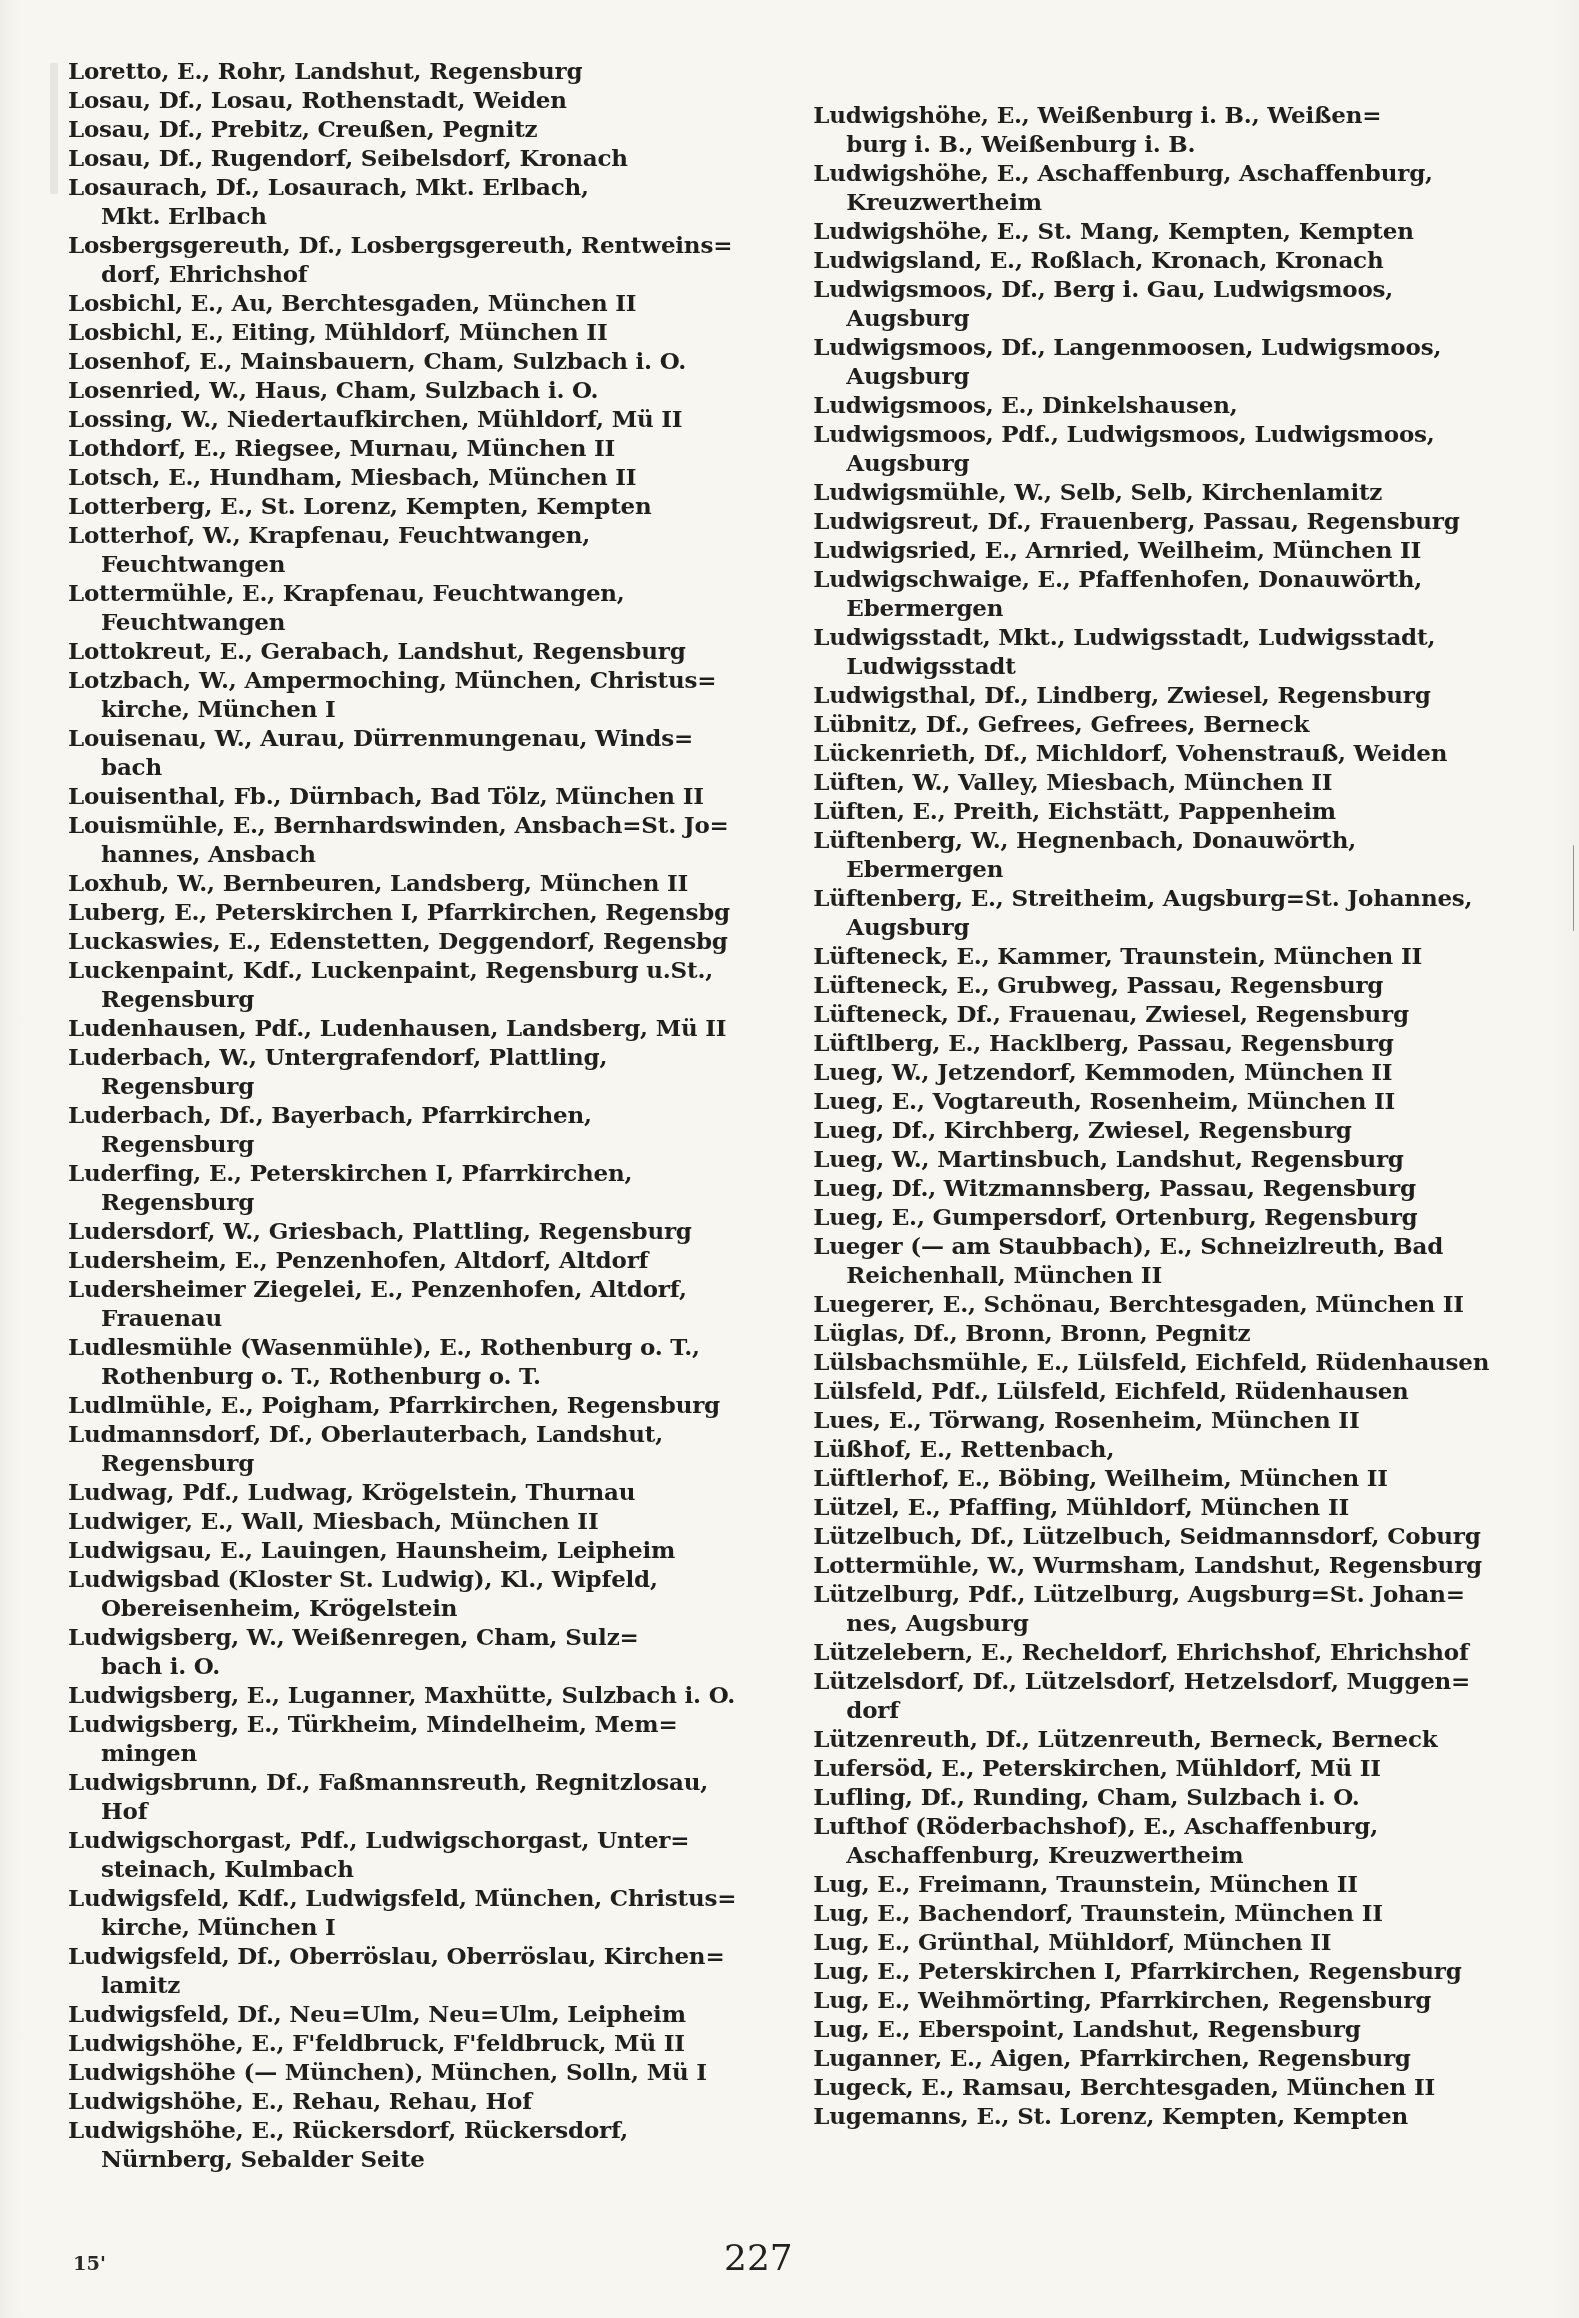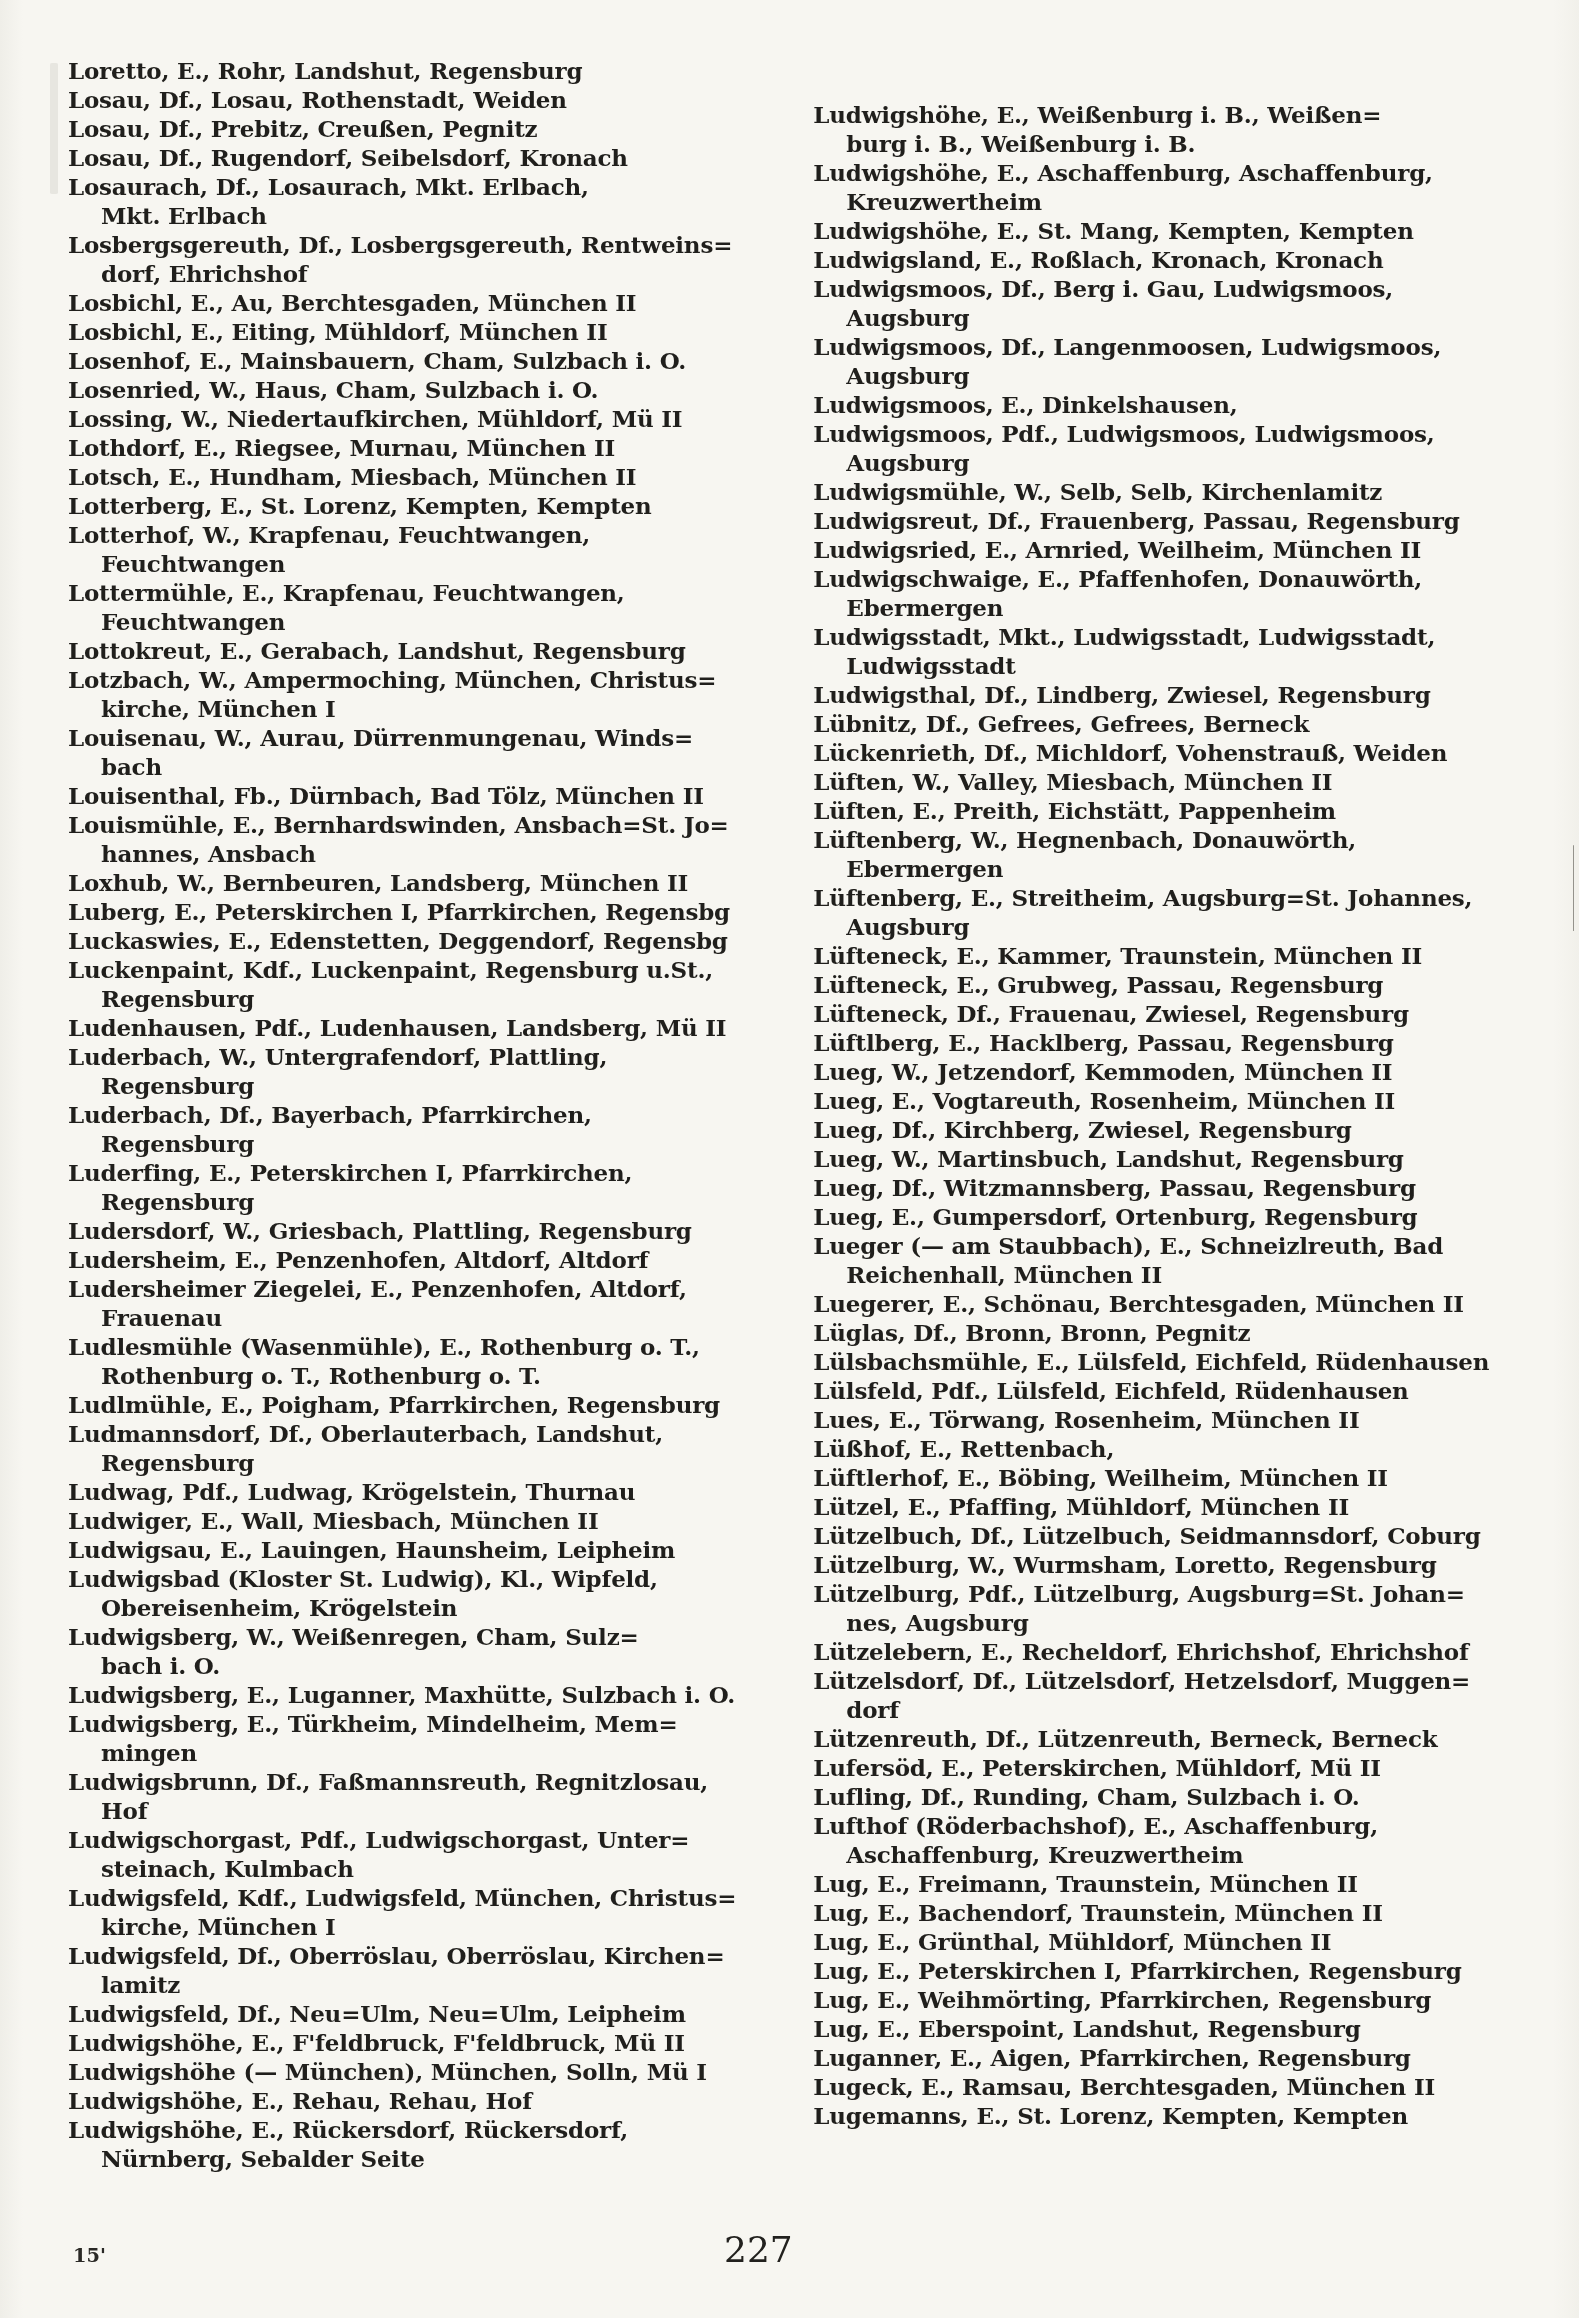--- a/index.html
+++ b/index.html
@@ -29,21 +29,21 @@
   .divider{
     width:1.7px;
     background:#2c2b28;
     margin-left:8px;
     flex:0 0 auto;
   }
   .entry{margin:0;}
   .line{white-space:nowrap;}
   .line.cont{padding-left:33px;}
   .footer{
-    position:absolute;left:0;right:0;bottom:49px;height:41px;text-align:right;
+    position:absolute;left:0;right:0;bottom:41px;height:41px;text-align:right;
   }
   .sig{
     position:absolute;left:73px;bottom:3.4px;
     font-size:19.4px;font-weight:700;color:#2a2926;
   }
   .pagenum{
     position:absolute;left:48%;transform:translateX(-50%);bottom:0;
     font-size:36px;font-weight:400;color:#22211e;
   }
   .artifact{
@@ -364,21 +364,21 @@
         <div class="entry">
           <div class="line">Lüftlerhof, E., Böbing, Weilheim, München II</div>
         </div>
         <div class="entry">
           <div class="line">Lützel, E., Pfaffing, Mühldorf, München II</div>
         </div>
         <div class="entry">
           <div class="line">Lützelbuch, Df., Lützelbuch, Seidmannsdorf, Coburg</div>
         </div>
         <div class="entry">
-          <div class="line">Lützelburg, W., Wurmsham, Loretto, Regensburg</div>
+          <div class="line">Lottermühle, W., Wurmsham, Landshut, Regensburg</div>
         </div>
         <div class="entry">
           <div class="line">Lützelburg, Pdf., Lützelburg, Augsburg=St. Johan=</div>
           <div class="line cont">nes, Augsburg</div>
         </div>
         <div class="entry">
           <div class="line">Lützelebern, E., Recheldorf, Ehrichshof, Ehrichshof</div>
         </div>
         <div class="entry">
           <div class="line">Lützelsdorf, Df., Lützelsdorf, Hetzelsdorf, Muggen=</div>

